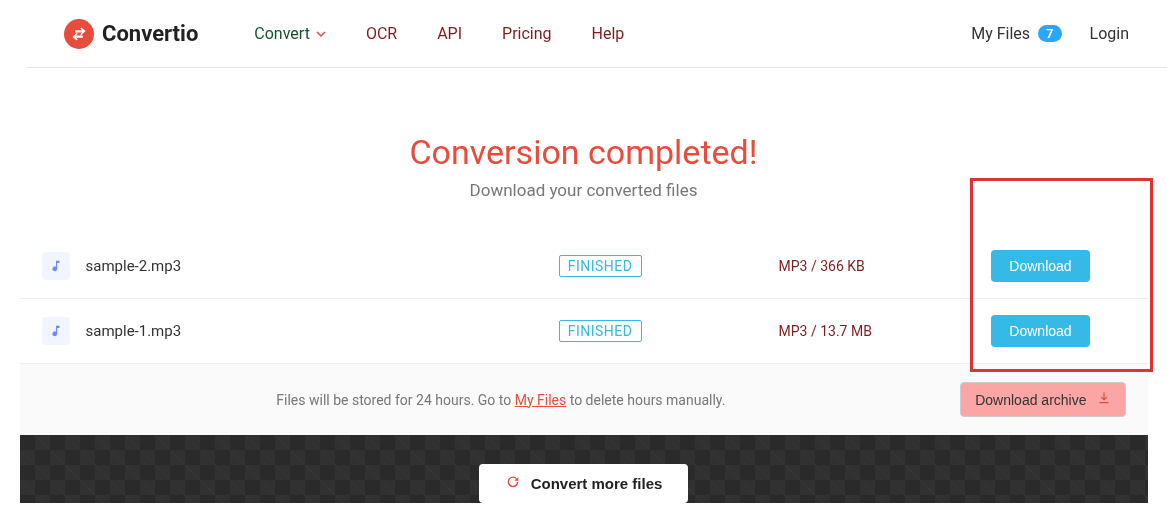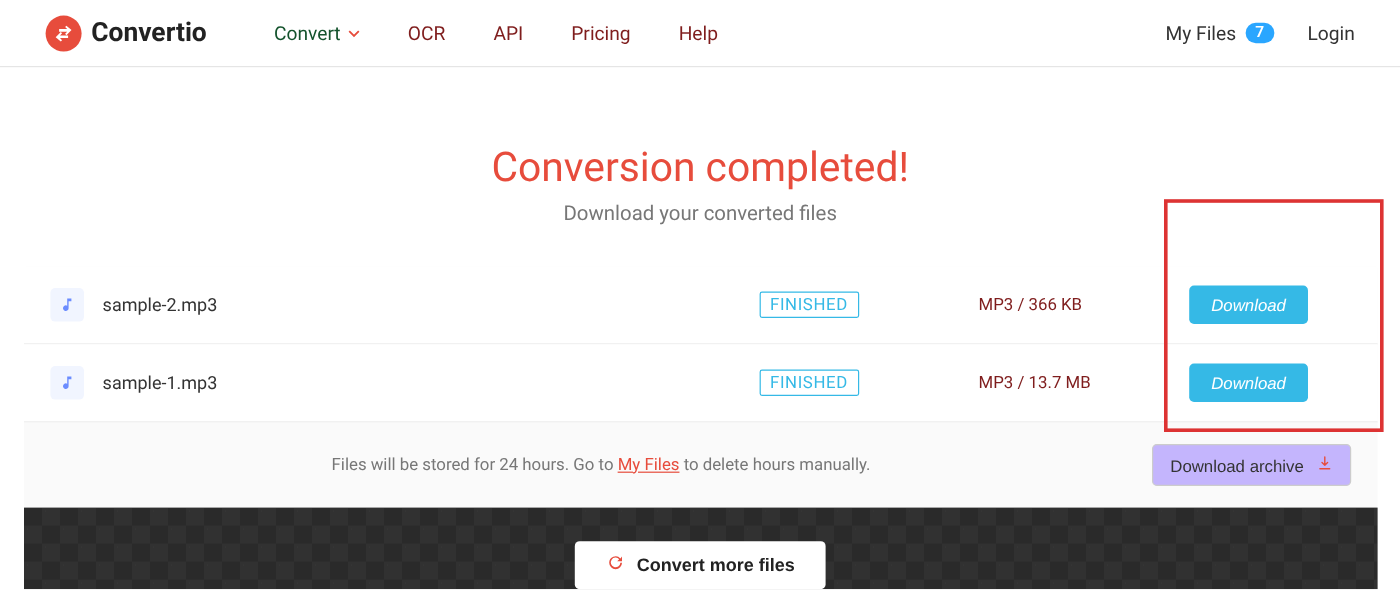--- a/index.html
+++ b/index.html
@@ -1,23 +1,24 @@
 <!DOCTYPE html>
 <html><head>
   <meta charset="utf-8">
   <style>
     * { margin: 0; padding: 0; box-sizing: border-box; }
     body { font-family: -apple-system, BlinkMacSystemFont, "Segoe UI", Roboto, Helvetica, Arial, sans-serif; color: #333; background: #fff; }
 
     .header {
-      height: 56px;
+      height: 68px;
       border-bottom: 1px solid #e5e5e5;
       display: flex;
       align-items: center;
       padding: 0 38px;
+      margin-left: 26px;
     }
     .logo {
       display: flex;
       align-items: center;
       gap: 8px;
       margin-right: 56px;
     }
     .logo-icon {
       width: 30px; height: 30px;
       background: #e74c3c;
@@ -48,49 +49,50 @@
     .title h1 { color:#e74c3c; font-weight: 400; font-size: 34px; }
     .title p { color:#777; font-size: 17px; margin-top: 8px; }
 
     .panel { margin-top: 34px; background:#fafafa; border-radius: 2px; }
 
     .file-row {
       background:#fff;
       border-bottom:1px solid #eee;
       display:flex; align-items:center;
       padding: 16px 22px;
+      gap: 37px;
     }
     .file-row:last-child { border-bottom:none; }
     .file-left { display:flex; align-items:center; gap:16px; flex:1; }
     .file-icon-box {
       width:28px; height:28px; background:#f1f5ff; border-radius:4px;
       display:flex; align-items:center; justify-content:center;
     }
     .file-icon-box svg { width:14px; height:14px; }
     .file-name { font-size:15px; color:#333; }
     .status-pill {
       border:1px solid #35b9e6; color:#35b9e6; font-size:14px;
       letter-spacing:0.5px; padding: 2px 8px; border-radius:2px;
       margin-right: 100px;
     }
     .file-info { font-size:14px; color:#7f1d1d; width: 120px; text-align:left; margin-right: 20px; }
     .dl-col { width:170px; display:flex; justify-content:center; }
     .download-btn {
       background:#35b9e6; color:#fff; border:none; border-radius:4px;
-      padding: 8px 18px; font-size:14px; cursor:pointer;font-style:italic;
+      padding: 8px 18px; font-size:14px; cursor:pointer;
     }
 
     .panel-foot {
       display:flex; align-items:center; padding: 18px 22px;
       position:relative;
     }
     .foot-text { flex:1; text-align:center; color:#777; font-size:14px; }
     .foot-text a { color:#e74c3c; text-decoration:underline; cursor:pointer; }
     .archive-btn {
-      border:1px solid #ccc; background:#c4b5fd; color:#333;
+      border:1px solid #ccc; background:#fca5a5; color:#333;
       padding: 8px 14px; border-radius:4px; font-size:14px;
       display:flex; align-items:center; gap:10px; cursor:pointer;
     }
     .archive-btn svg { width:14px; height:14px; }
 
     .highlight-box {
       position:absolute;
       border:3px solid #d33;
       pointer-events:none;
       right: -5px;

